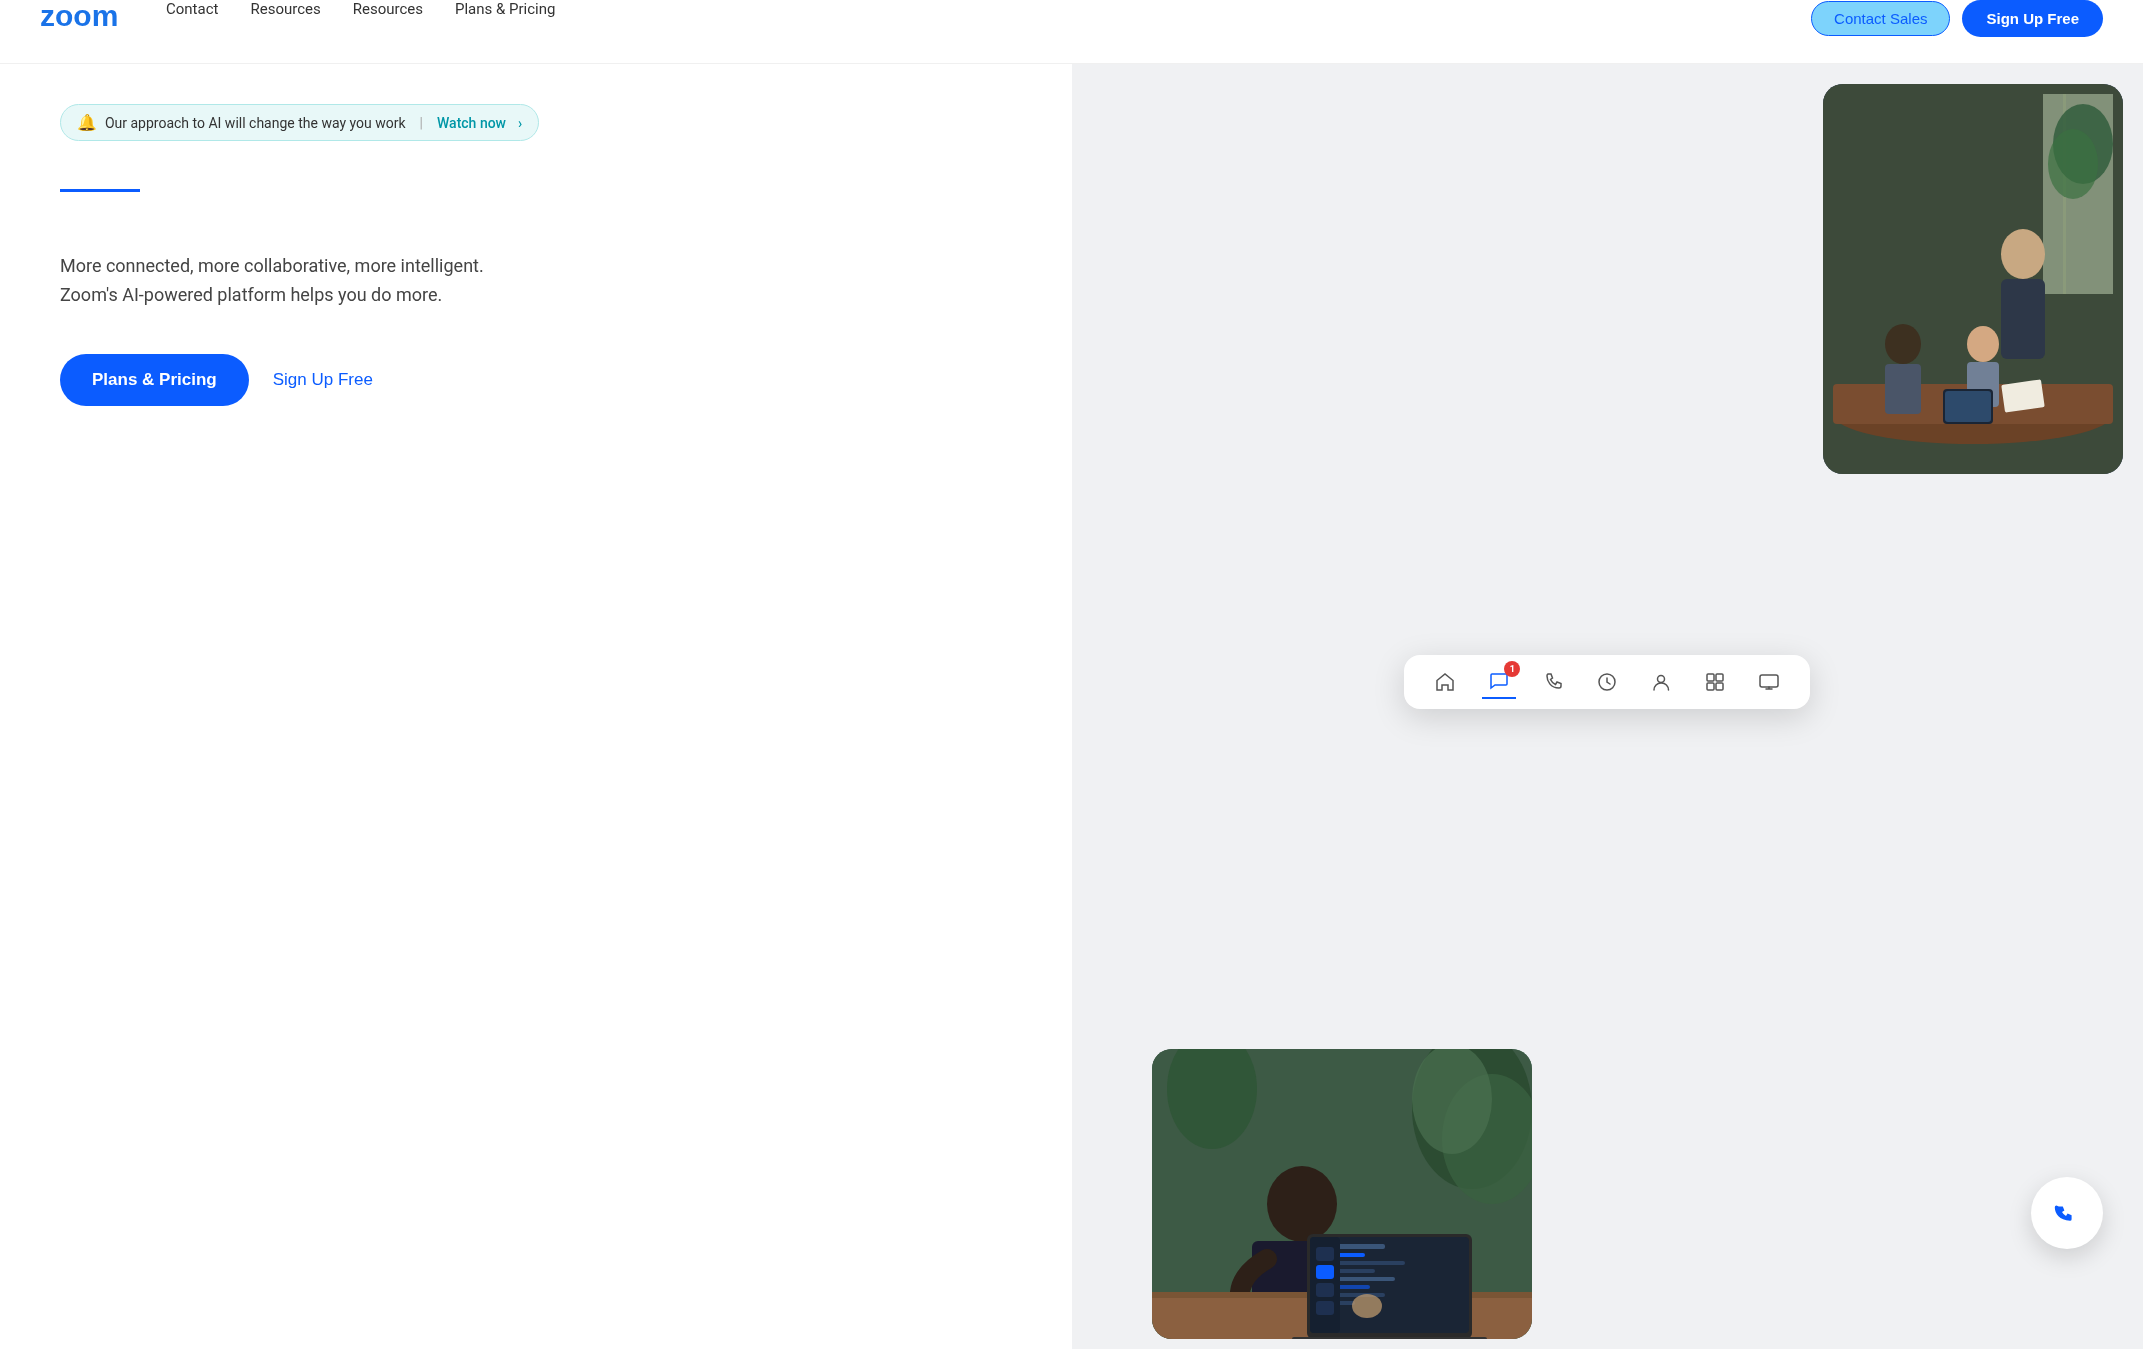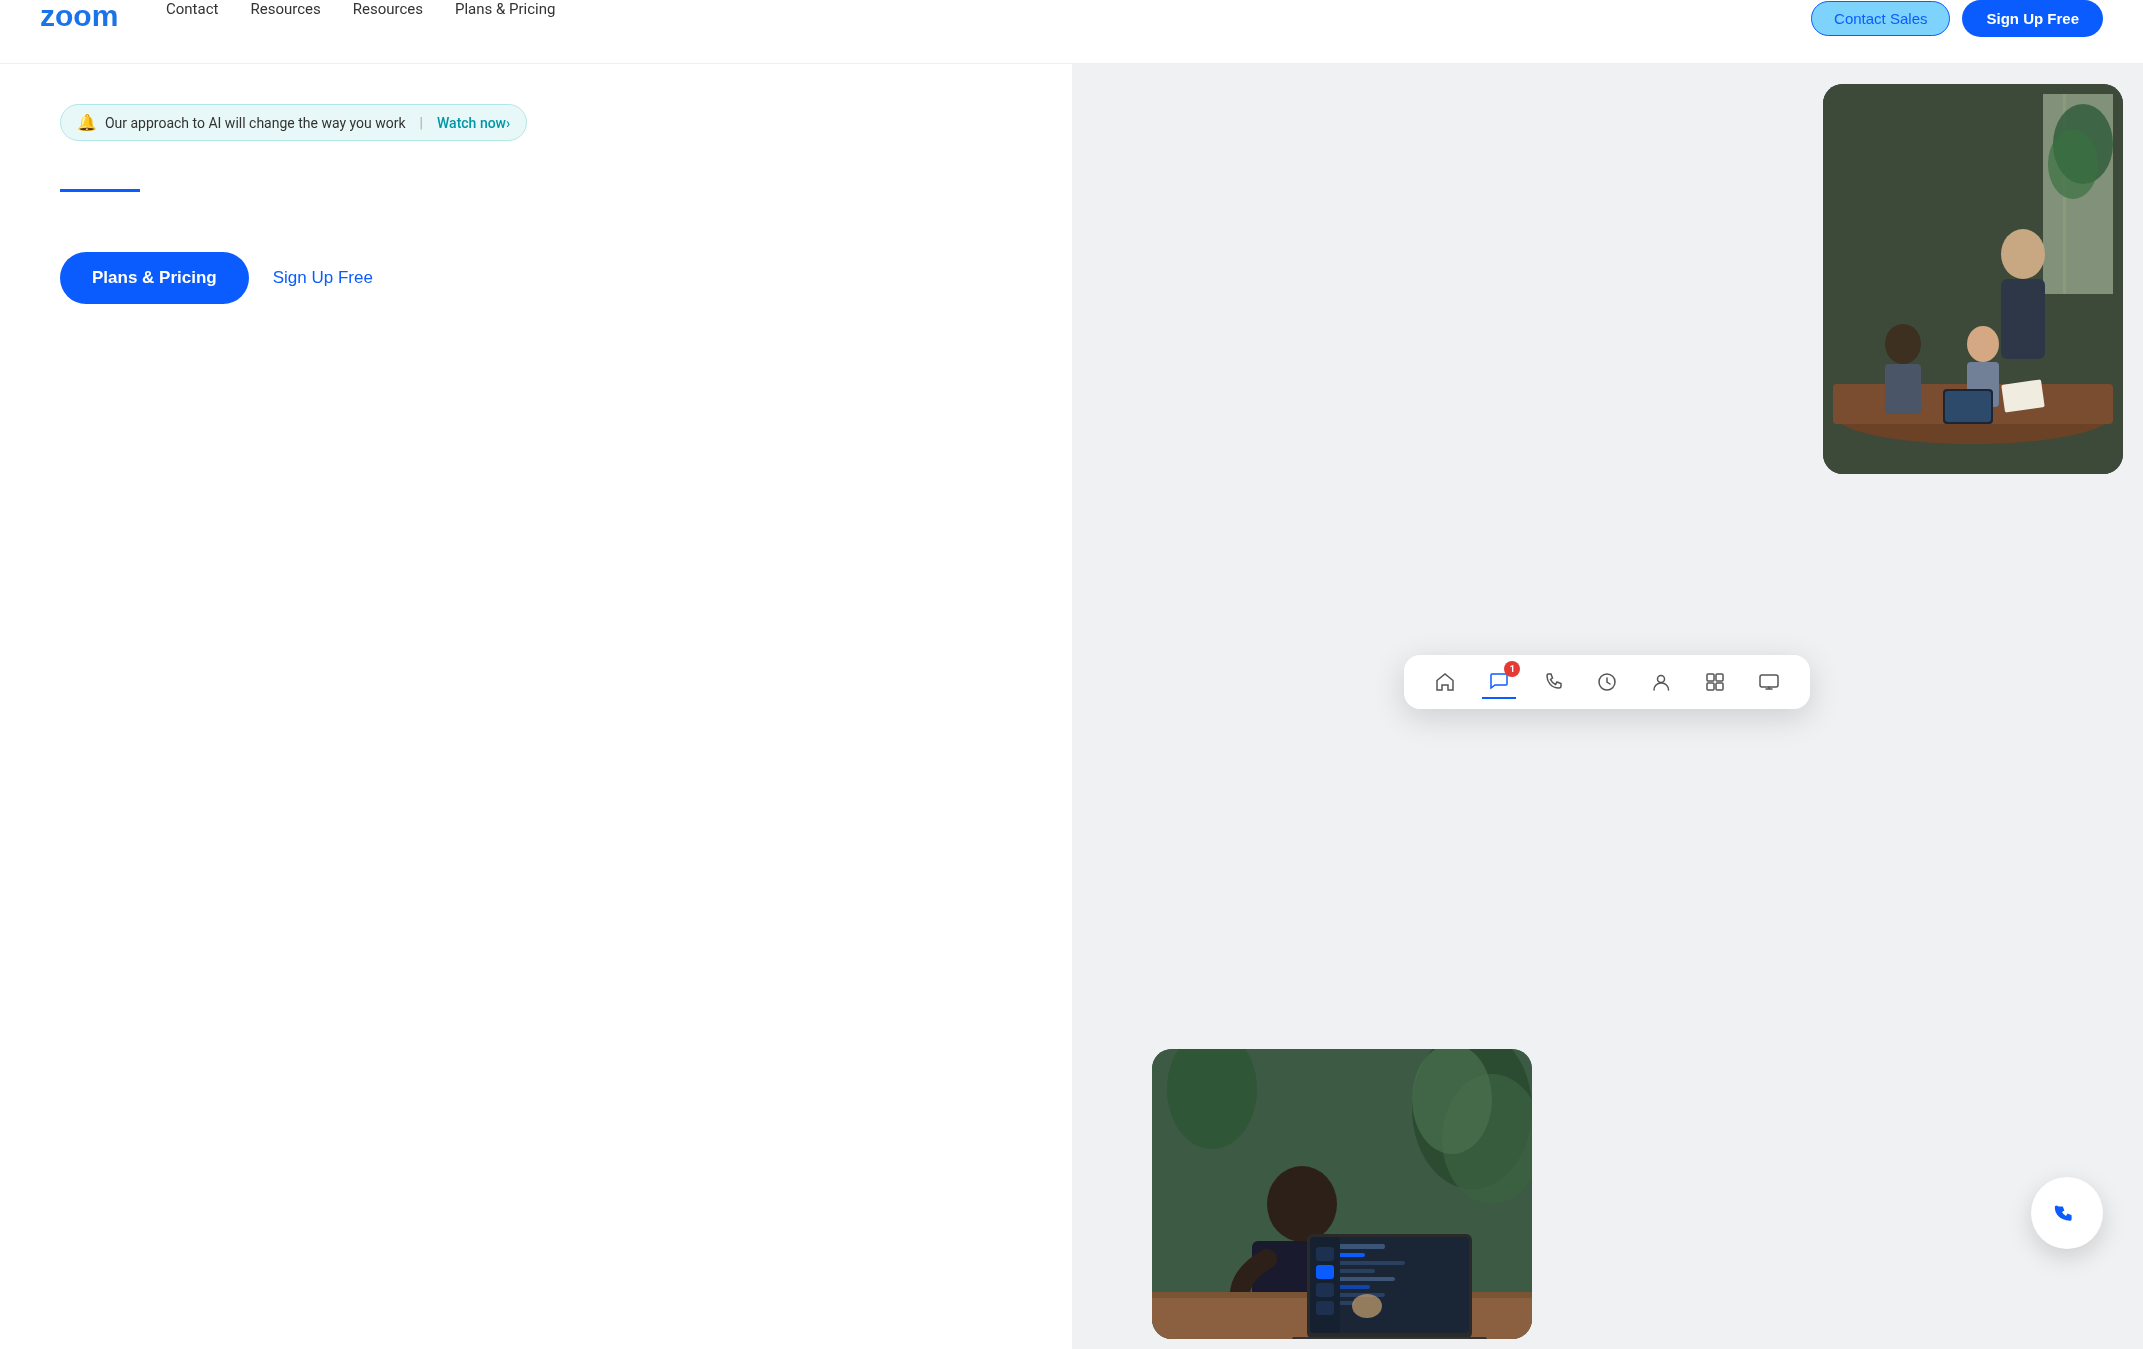--- a/index.html
+++ b/index.html
@@ -109,21 +109,21 @@
     }
     .banner-separator {
       color: #aaa;
       margin: 0 6px;
     }
     .banner-link {
       color: #0097a7;
       font-weight: 500;
       cursor: pointer;
       display: flex;
-      gap: 0;
+      gap: 12px;
     }
 
     
     .blue-divider {
       width: 80px;
       height: 3px;
       background: #0b5cff;
       margin-bottom: 60px;
     }
 
@@ -307,20 +307,21 @@
       <span class="banner-separator">|</span>
       <span class="banner-link">
         <span>Watch now</span>
         <span>›</span>
       </span>
     </div>
 
     <div class="blue-divider"></div>
 
 
+    <p class="hero-subtitle">More connected, more collaborative, more intelligent. Zoom's AI-powered platform helps you do more.</p>
 
     <div class="hero-ctas">
       <button class="btn-plans">Plans &amp; Pricing</button>
       <button class="btn-signup-hero">Sign Up Free</button>
     </div>
 
   </div>
 
   <div class="hero-right">
 

